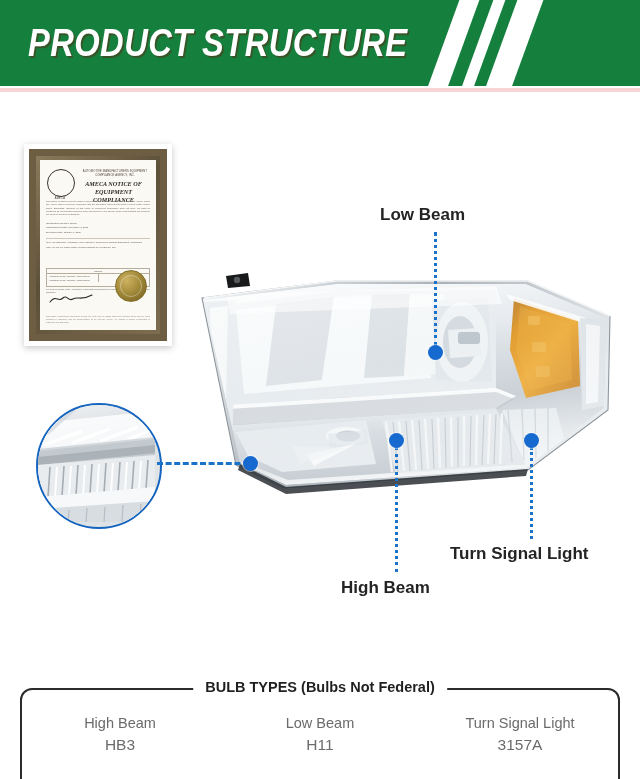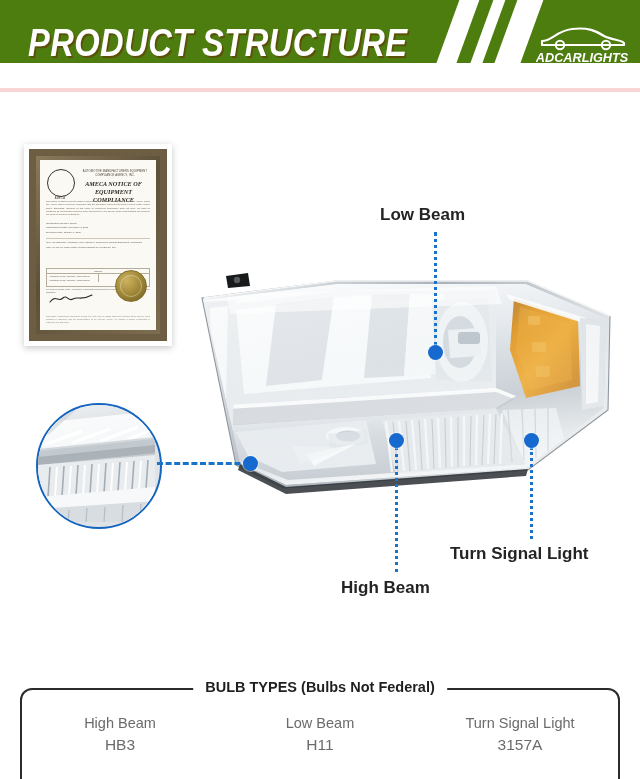--- a/index.html
+++ b/index.html
@@ -4,22 +4,22 @@
 <style>
   html,body{margin:0;padding:0;}
   body{
     width:640px;height:779px;position:relative;overflow:hidden;
     background:#ffffff;
     font-family:"Liberation Sans","DejaVu Sans",sans-serif;
   }
 
   
   .header{
-    position:absolute;left:0;top:0;width:640px;height:63px;
-    background:#4d7c0f;overflow:hidden;
+    position:absolute;left:0;top:0;width:640px;height:86px;
+    background:#15803d;overflow:hidden;
   }
   .header-title{
     position:absolute;left:28px;top:20px;
     font-size:38px;line-height:46px;font-weight:bold;font-style:italic;
     color:#ffffff;letter-spacing:0.5px;
     transform:scaleX(0.86);transform-origin:left center;
     text-shadow:2px 2px 0 rgba(120,0,0,0.35);
     white-space:nowrap;
   }
   .stripe{
@@ -172,29 +172,20 @@
 </style>
 </head>
 <body>
 
 <div class="header">
   <div class="header-title">PRODUCT STRUCTURE</div>
   <div class="stripe s1"></div>
   <div class="stripe s2"></div>
   <div class="stripe s3"></div>
 
-  <div class="logo">
-    <svg viewBox="0 0 92 44" xmlns="http://www.w3.org/2000/svg">
-
-      <path d="M6 19 C16 19 20 9 36 7 C52 5 60 9 68 14 C76 18 86 18 88 21 L88 23 L6 23 Z" fill="none" stroke="#ffffff" stroke-width="2.1" stroke-linejoin="round"></path>
-      <circle cx="24" cy="23" r="4.2" fill="none" stroke="#ffffff" stroke-width="2"></circle>
-      <circle cx="70" cy="23" r="4.2" fill="none" stroke="#ffffff" stroke-width="2"></circle>
-      <text x="46" y="40" text-anchor="middle" font-family="Liberation Sans, sans-serif" font-size="13.5" font-weight="bold" font-style="italic" fill="#ffffff" transform="scale(0.94,1)" style="transform-origin:46px 40px">ADCARLIGHTS</text>
-    </svg>
-  </div>
 </div>
 <div class="header-underline"></div>
 
 <div class="cert">
   <div class="cert-frame">
     <div class="cert-paper">
 
       <div class="cert-seal-emblem"></div>
       <div class="cert-emblem-label">AMECA</div>
 

